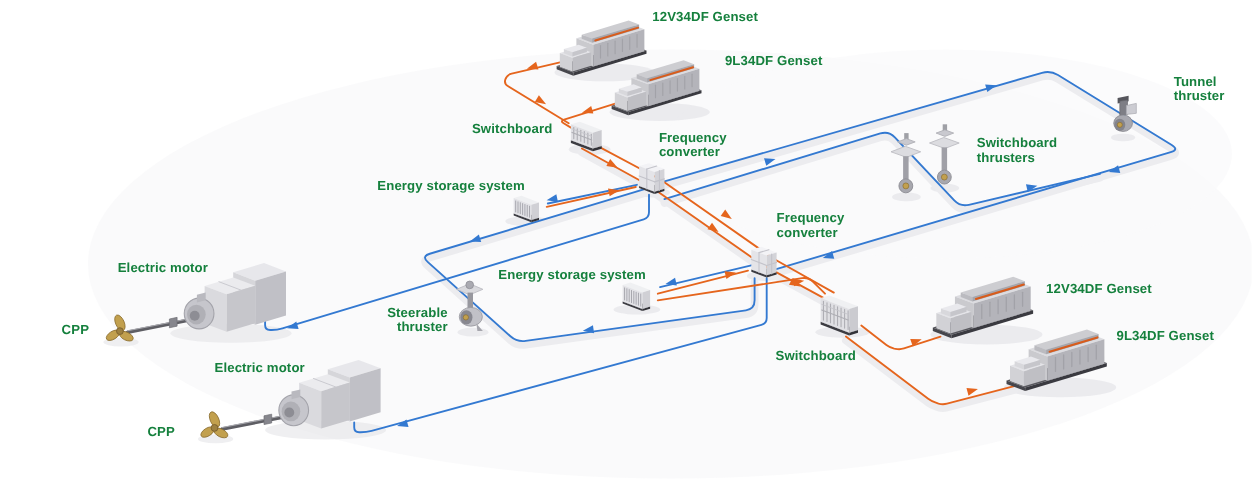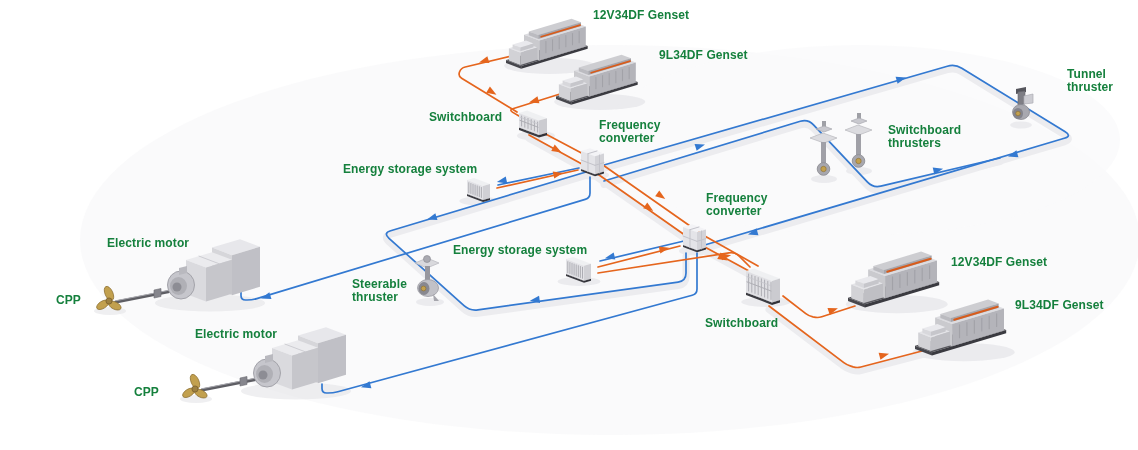--- a/index.html
+++ b/index.html
@@ -361,21 +361,21 @@
       <div class="lbl" style="left: 599px; top: 119px;">Frequency
 converter</div>
       <div class="lbl" style="left: 888px; top: 124px;">Switchboard
 thrusters</div>
       <div class="lbl" style="left: 343px; top: 163px;">Energy storage system</div>
       <div class="lbl" style="left: 706px; top: 192px;">Frequency
 converter</div>
       <div class="lbl" style="left: 107px; top: 237px;">Electric motor</div>
       <div class="lbl" style="left: 453px; top: 244px;">Energy storage system</div>
       <div class="lbl" style="left: 951px; top: 256px;">12V34DF Genset</div>
-      <div class="lbl" style="left: 352px; top: 278px;">Steerable
+      <div class="lbl" style="left: 352px; top: 278px; text-align: right;">Steerable
 thruster</div>
       <div class="lbl" style="left: 1015px; top: 299px;">9L34DF Genset</div>
       <div class="lbl" style="left: 56px; top: 294px;">CPP</div>
       <div class="lbl" style="left: 705px; top: 317px;">Switchboard</div>
       <div class="lbl" style="left: 195px; top: 328px;">Electric motor</div>
       <div class="lbl" style="left: 134px; top: 386px;">CPP</div>
     </div>
 </div>
 
 </body></html>

